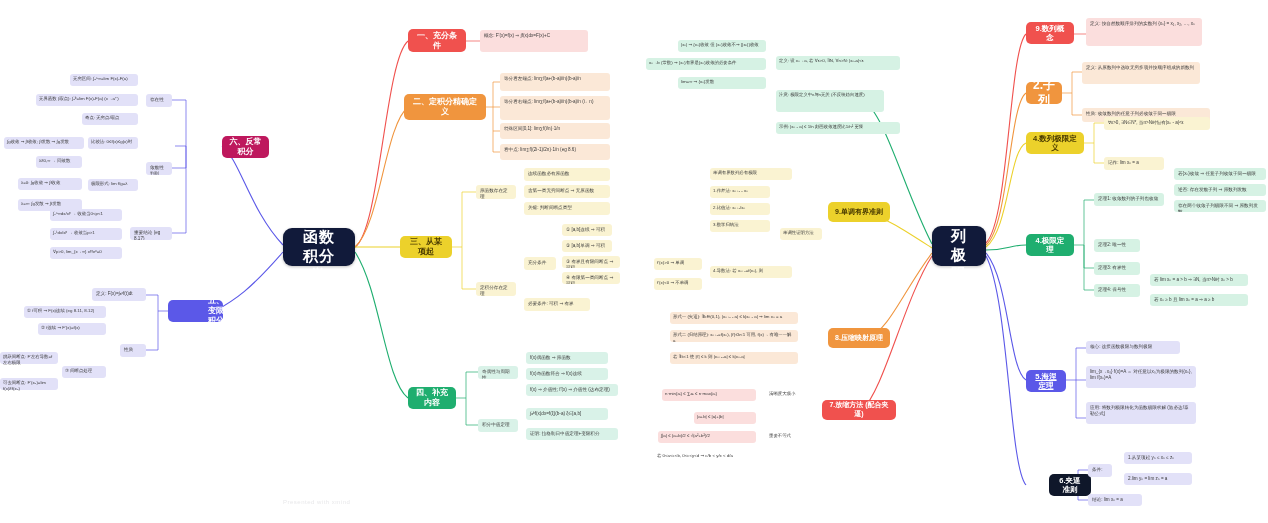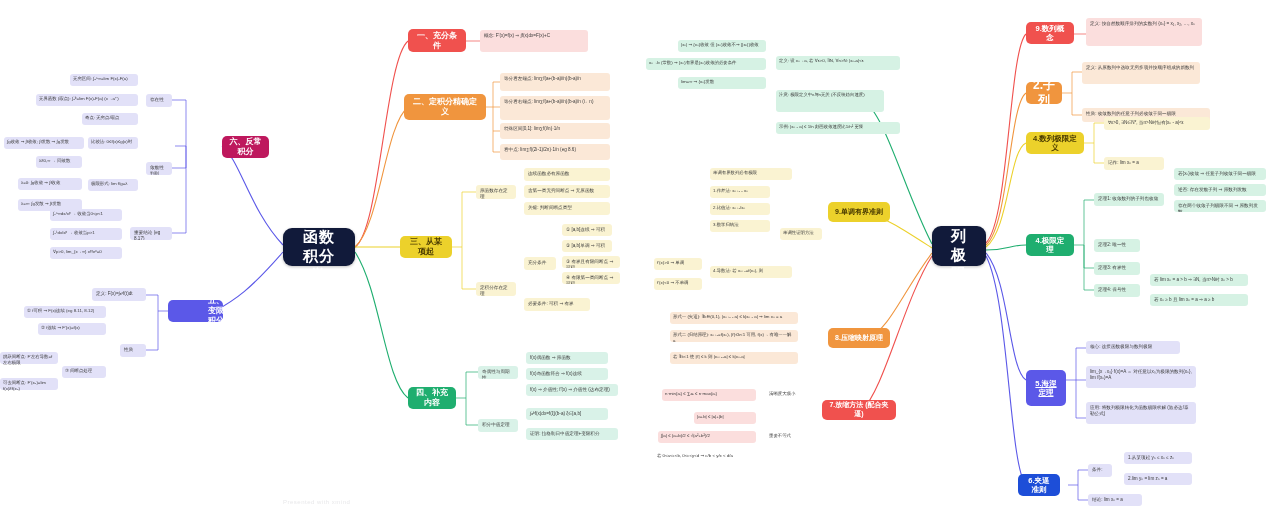--- a/index.html
+++ b/index.html
@@ -181,26 +181,26 @@
     <div class="node leaf" style="left:460px;top:193px;width:70px;height:13px;background:#d6f2e4;">定理1: 收敛数列的子列也收敛</div>
     <div class="node leaf" style="left:540px;top:168px;width:92px;height:12px;background:#d6f2e4;">若{xₙ}收敛 ⇒ 任意子列收敛于同一极限</div>
     <div class="node leaf" style="left:540px;top:184px;width:92px;height:12px;background:#d6f2e4;">逆否: 存在发散子列 ⇒ 原数列发散</div>
     <div class="node leaf" style="left:540px;top:200px;width:92px;height:12px;background:#d6f2e4;">存在两个收敛子列极限不同 ⇒ 原数列发散</div>
     <div class="node leaf" style="left:460px;top:239px;width:46px;height:13px;background:#d6f2e4;">定理2: 唯一性</div>
     <div class="node leaf" style="left:460px;top:262px;width:46px;height:13px;background:#d6f2e4;">定理3: 有界性</div>
     <div class="node leaf" style="left:460px;top:284px;width:46px;height:13px;background:#d6f2e4;">定理4: 保号性</div>
     <div class="node leaf" style="left:516px;top:274px;width:98px;height:12px;background:#d6f2e4;">若 lim xₙ = a &gt; b ⇒ ∃N, 当n&gt;N时 xₙ &gt; b</div>
     <div class="node leaf" style="left:516px;top:294px;width:98px;height:12px;background:#d6f2e4;">若 xₙ ≥ b 且 lim xₙ = a ⇒ a ≥ b</div>
 
-    <div class="node main" style="left:392px;top:370px;width:40px;height:36px;background:#5b58e8;font-size:7.5px;text-decoration:underline;">5.海涅定理</div>
+    <div class="node main" style="left:392px;top:370px;width:40px;height:22px;background:#5b58e8;font-size:7.5px;text-decoration:underline;">5.海涅定理</div>
     <div class="node leaf" style="left:452px;top:341px;width:94px;height:13px;background:#e2e1f8;">核心: 连接函数极限与数列极限</div>
     <div class="node leaf" style="left:452px;top:366px;width:110px;height:22px;background:#e2e1f8;">lim_{x→x₀} f(x)=A ⇔ 对任意以x₀为极限的数列{xₙ}, lim f(xₙ)=A</div>
     <div class="node leaf" style="left:452px;top:402px;width:110px;height:22px;background:#e2e1f8;">应用: 将数列极限转化为函数极限求解 (洛必达/泰勒公式)</div>
 
-    <div class="node main" style="left:384px;top:474px;width:42px;height:22px;background:#1d4ed8;font-size:7.5px;">6.夹逼准则</div>
+    <div class="node main" style="left:415px;top:474px;width:42px;height:22px;background:#0f172a;font-size:7.5px;">6.夹逼准则</div>
     <div class="node leaf" style="left:454px;top:464px;width:24px;height:13px;background:#e2e1f8;">条件:</div>
     <div class="node leaf" style="left:490px;top:452px;width:68px;height:12px;background:#e2e1f8;">1.从某项起 yₙ ≤ xₙ ≤ zₙ</div>
     <div class="node leaf" style="left:490px;top:473px;width:68px;height:12px;background:#e2e1f8;">2.lim yₙ = lim zₙ = a</div>
     <div class="node leaf" style="left:454px;top:494px;width:54px;height:12px;background:#e2e1f8;">结论: lim xₙ = a</div>
 
     <div class="node main" style="left:188px;top:400px;width:74px;height:20px;background:#f0514e;font-size:7px;">7.放缩方法 (配合夹逼)</div>
     <div class="node leaf2" style="left:28px;top:389px;width:94px;height:12px;background:#fbdedd;">n·min{aᵢ} ≤ ∑ᵢaᵢ ≤ n·max{aᵢ}</div>
     <div class="node leaf2" style="left:132px;top:389px;width:42px;height:12px;background:transparent;">清晰度大项小</div>
     <div class="node leaf2" style="left:60px;top:412px;width:62px;height:12px;background:#fbdedd;">|a+b| ≤ |a|+|b|</div>
     <div class="node leaf2" style="left:24px;top:431px;width:98px;height:12px;background:#fbdedd;">∫|a| ≤ (a+b)/2 ≤ √(a²+b²)/2</div>

